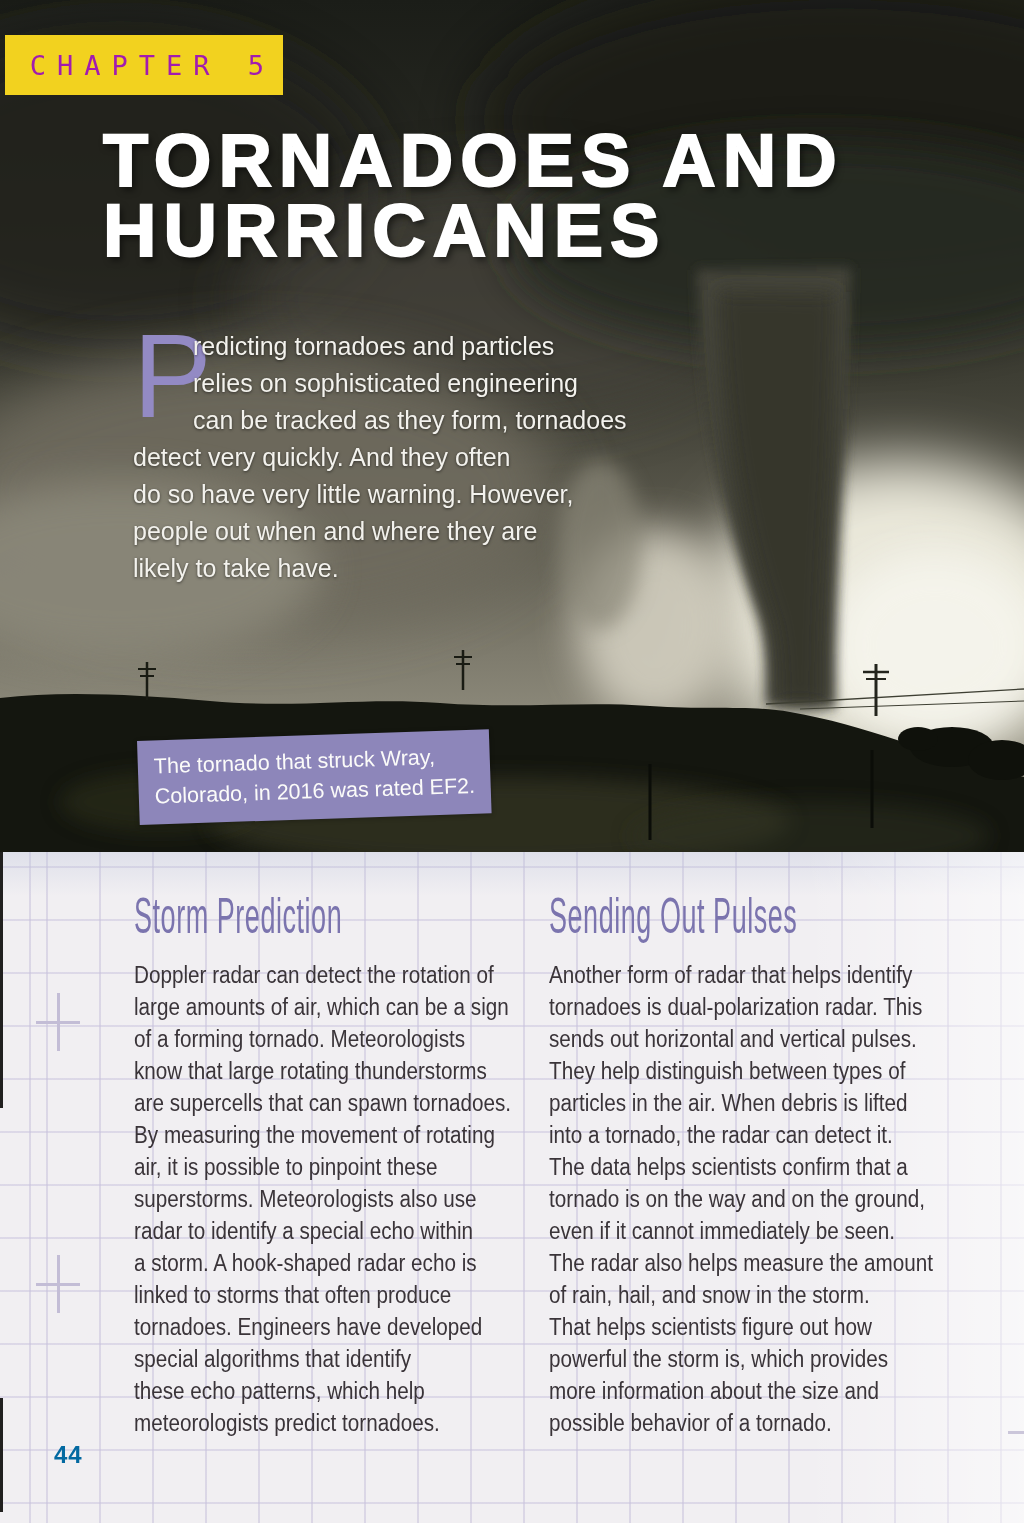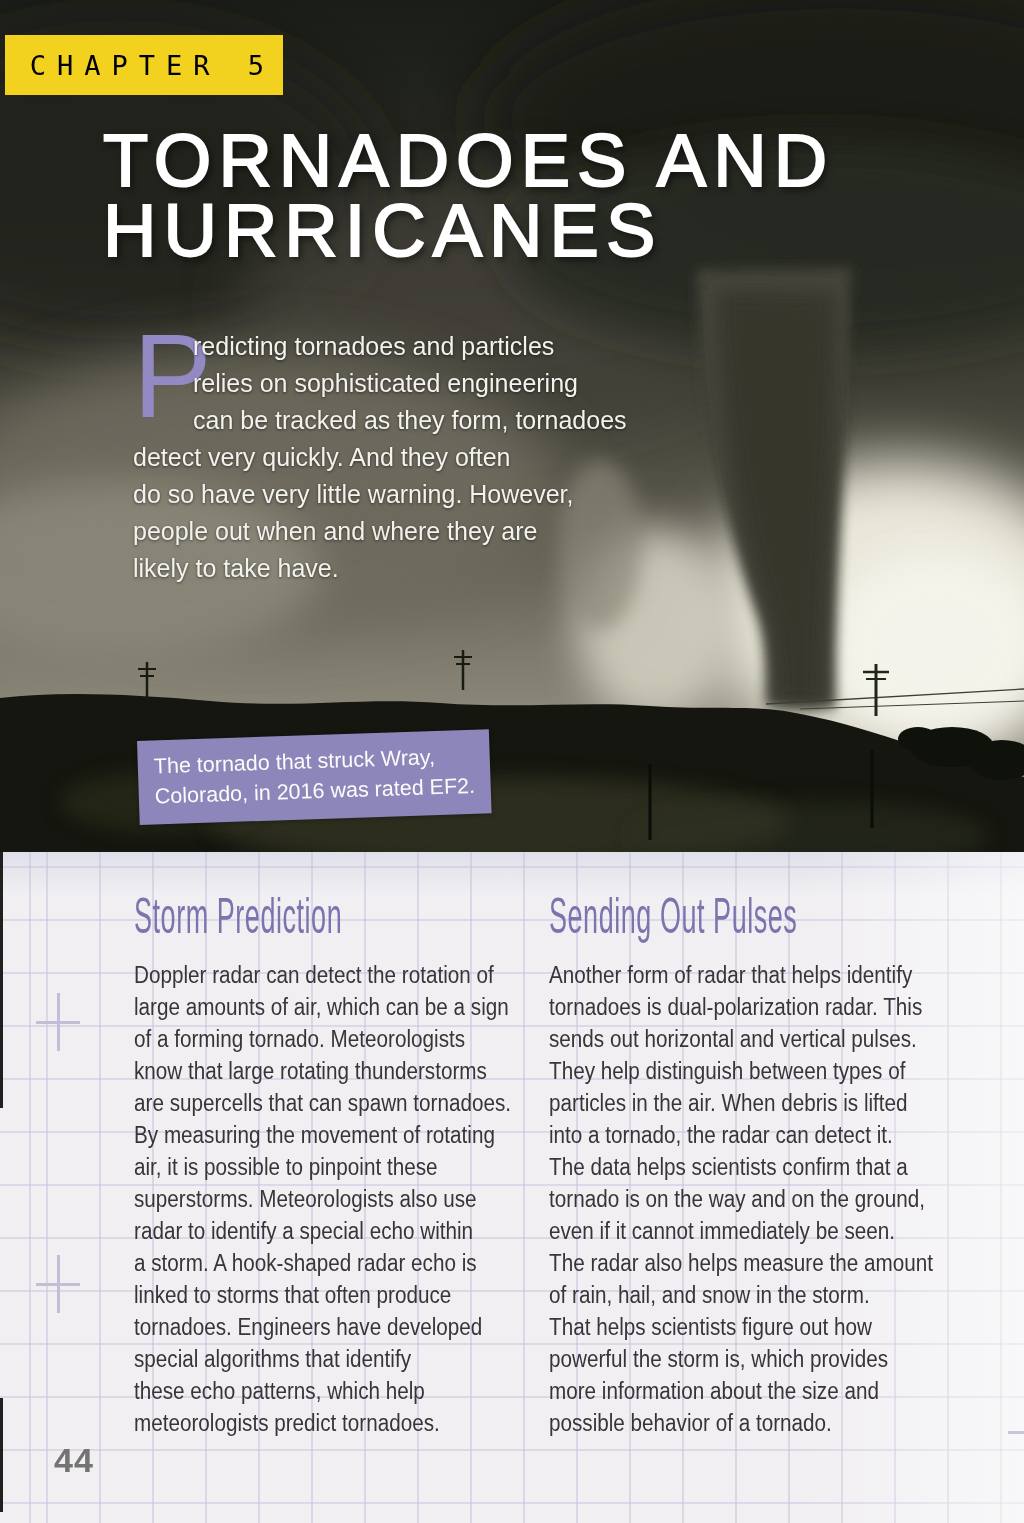--- a/index.html
+++ b/index.html
@@ -7,24 +7,24 @@
     width:1024px;height:1523px;position:relative;overflow:hidden;
     background:#f1eff2;
     font-family:"Liberation Sans", sans-serif;
   }
   
   .photo-wrap{position:absolute;left:0;top:0;width:1024px;height:852px;background:#2a2b24;}
   .photo-wrap svg{display:block;}
   .chapter{
     position:absolute;left:5px;top:35px;width:278px;height:60px;background:#f2d21f;
     display:flex;align-items:center;justify-content:flex-end;box-sizing:border-box;padding-right:8px;
-    font-family:"DejaVu Sans Mono", monospace;font-size:27px;letter-spacing:11px;color:#000000;
+    font-family:"DejaVu Sans Mono", monospace;font-size:27px;letter-spacing:11px;color:#a21caf;
   }
   .title{
-    position:absolute;left:103px;top:126px;color:#ffffff;font-weight:400;
+    position:absolute;left:103px;top:126px;color:#ffffff;font-weight:700;
     font-size:74px;line-height:70px;letter-spacing:7px;
     -webkit-text-stroke:2px #ffffff;
     text-shadow:3px 4px 7px rgba(0,0,0,.55);
     transform-origin:left top;white-space:nowrap;
   }
   .intro{
     position:absolute;left:133px;top:328px;width:490px;
     color:#f3f2ed;font-size:25px;line-height:37px;
     text-shadow:0 1px 3px rgba(0,0,0,.55);
   }
@@ -64,22 +64,22 @@
   }
   .colhead.left{left:134px;}
   .colhead.right{left:549px;}
   .colbody{
     position:absolute;top:959px;font-size:23.5px;line-height:32px;color:#3a3439;
     transform:scaleX(.88);transform-origin:left top;
   }
   .colbody.left{left:134px;}
   .colbody.right{left:549px;}
   .pagenum{
-    position:absolute;left:54px;top:1441px;font-size:34px;font-weight:700;
-    color:#737373;letter-spacing:1px;
+    position:absolute;left:54px;top:1441px;font-size:24px;font-weight:700;
+    color:#0369a1;letter-spacing:1px;
   }
   .cross{position:absolute;width:44px;height:58px;}
   .cross::before{content:"";position:absolute;left:0;right:0;top:50%;height:3px;margin-top:-1.5px;background:#c3bdd6;}
   .cross::after{content:"";position:absolute;top:0;bottom:0;left:50%;width:3px;margin-left:-1.5px;background:#c3bdd6;}
   .cross.c1{left:36px;top:993px;}
   .cross.c2{left:36px;top:1255px;}
   .edgeline{position:absolute;left:0;width:3px;background:#21201f;}
   .edgeline.e1{top:852px;height:256px;}
   .edgeline.e2{top:1398px;height:114px;}
   .rdash{position:absolute;right:0;top:1431px;width:16px;height:3px;background:#cbc6da;}

